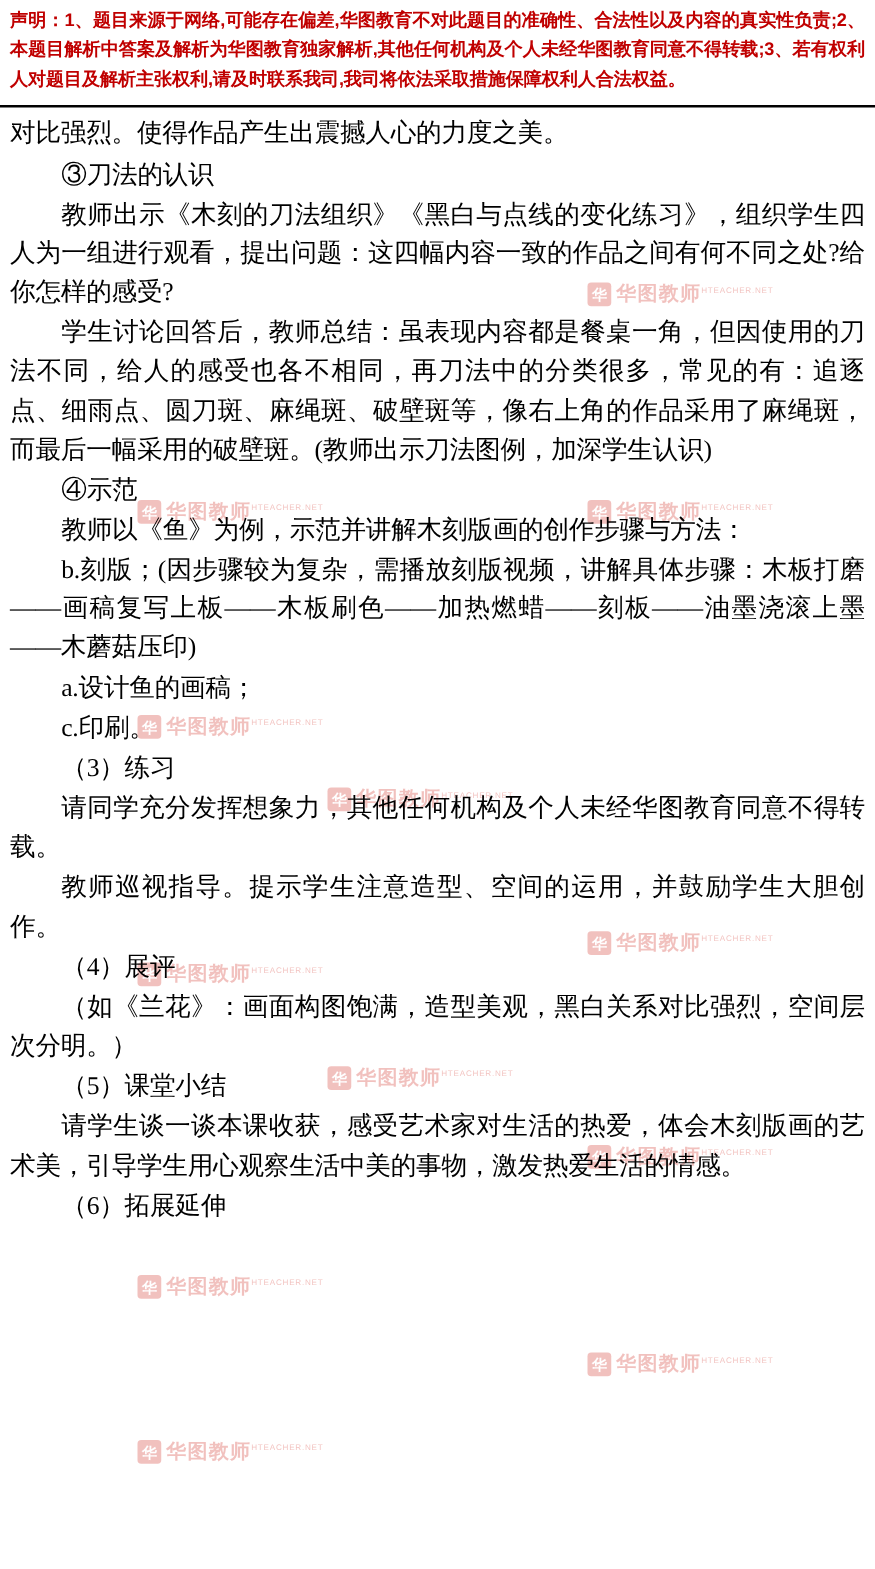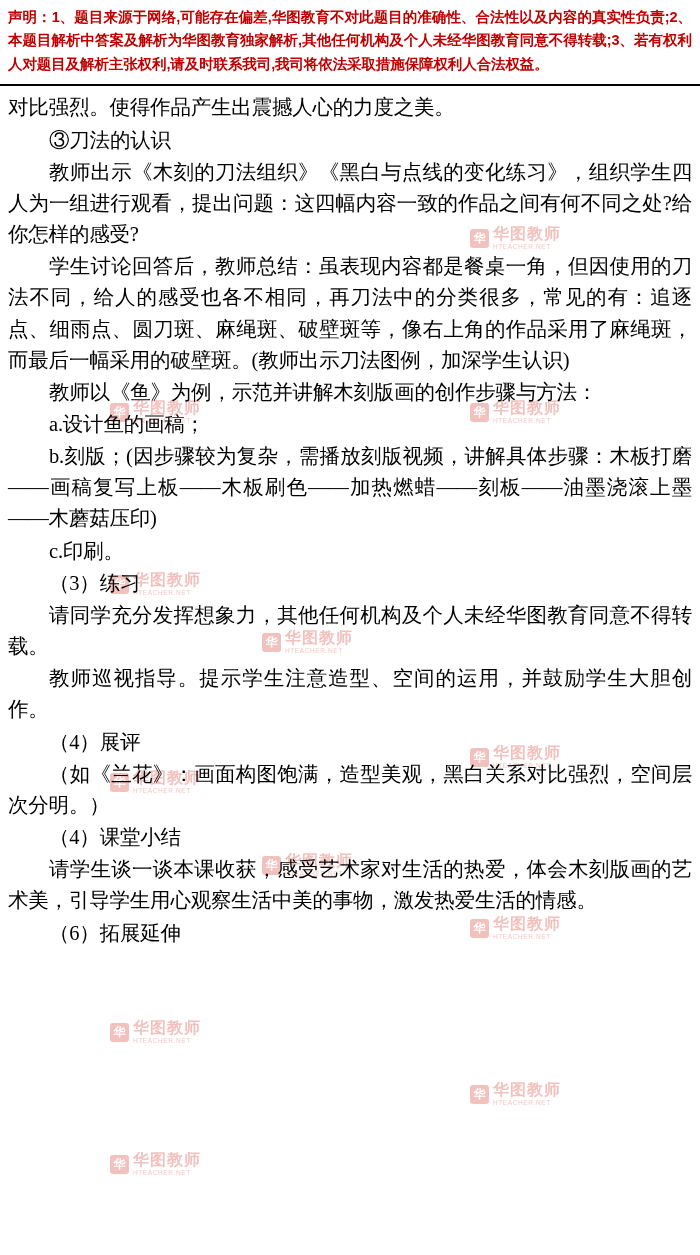--- a/index.html
+++ b/index.html
@@ -76,22 +76,23 @@
     font-family: "Liberation Sans", "DejaVu Sans", sans-serif;
     font-size: 12px;
     font-weight: bold;
     display: flex;
     align-items: center;
     justify-content: center;
     line-height: 1;
   }
   .wm .wmtext {
     display: flex;
-    flex-direction: column;
+    flex-direction: row;
     line-height: 1;
+    text-align: right;
   }
   .wm .cn {
     color: #d4342c;
     font-family: "Liberation Sans", "DejaVu Sans", sans-serif;
     font-size: 16px;
     font-weight: bold;
     letter-spacing: 1px;
   }
   .wm .en {
     color: #d4342c;
@@ -192,25 +193,26 @@
   </div>
 
 <div class="disclaimer">声明：1、题目来源于网络,可能存在偏差,华图教育不对此题目的准确性、合法性以及内容的真实性负责;2、本题目解析中答案及解析为华图教育独家解析,其他任何机构及个人未经华图教育同意不得转载;3、若有权利人对题目及解析主张权利,请及时联系我司,我司将依法采取措施保障权利人合法权益。</div>
 <div class="divider"></div>
 
 <div class="doc">
     <div class="p indent0">对比强烈。使得作品产生出震撼人心的力度之美。</div>
     <div class="p indent1">③刀法的认识</div>
     <div class="p indent1">教师出示《木刻的刀法组织》《黑白与点线的变化练习》，组织学生四人为一组进行观看，提出问题：这四幅内容一致的作品之间有何不同之处?给你怎样的感受?</div>
     <div class="p indent1">学生讨论回答后，教师总结：虽表现内容都是餐桌一角，但因使用的刀法不同，给人的感受也各不相同，再刀法中的分类很多，常见的有：追逐点、细雨点、圆刀斑、麻绳斑、破壁斑等，像右上角的作品采用了麻绳斑，而最后一幅采用的破壁斑。(教师出示刀法图例，加深学生认识)</div>
+    <div class="p indent1">④示范</div>
     <div class="p indent1">教师以《鱼》为例，示范并讲解木刻版画的创作步骤与方法：</div>
+    <div class="p indent1">b.刻版；(因步骤较为复杂，需播放刻版视频，讲解具体步骤：木板打磨——画稿复写上板——木板刷色——加热燃蜡——刻板——油墨浇滚上墨——木蘑菇压印)</div>
     <div class="p indent1">a.设计鱼的画稿；</div>
-    <div class="p indent1">b.刻版；(因步骤较为复杂，需播放刻版视频，讲解具体步骤：木板打磨——画稿复写上板——木板刷色——加热燃蜡——刻板——油墨浇滚上墨——木蘑菇压印)</div>
     <div class="p indent1">c.印刷。</div>
     <div class="p indent1">（3）练习</div>
     <div class="p indent1">请同学充分发挥想象力，其他任何机构及个人未经华图教育同意不得转载。</div>
     <div class="p indent1">教师巡视指导。提示学生注意造型、空间的运用，并鼓励学生大胆创作。</div>
     <div class="p indent1">（4）展评</div>
     <div class="p indent1">（如《兰花》：画面构图饱满，造型美观，黑白关系对比强烈，空间层次分明。）</div>
-    <div class="p indent1">（4）课堂小结</div>
+    <div class="p indent1">（5）课堂小结</div>
     <div class="p indent1">请学生谈一谈本课收获，感受艺术家对生活的热爱，体会木刻版画的艺术美，引导学生用心观察生活中美的事物，激发热爱生活的情感。</div>
     <div class="p indent1">（6）拓展延伸</div>
   </div>
 
 </body></html>

